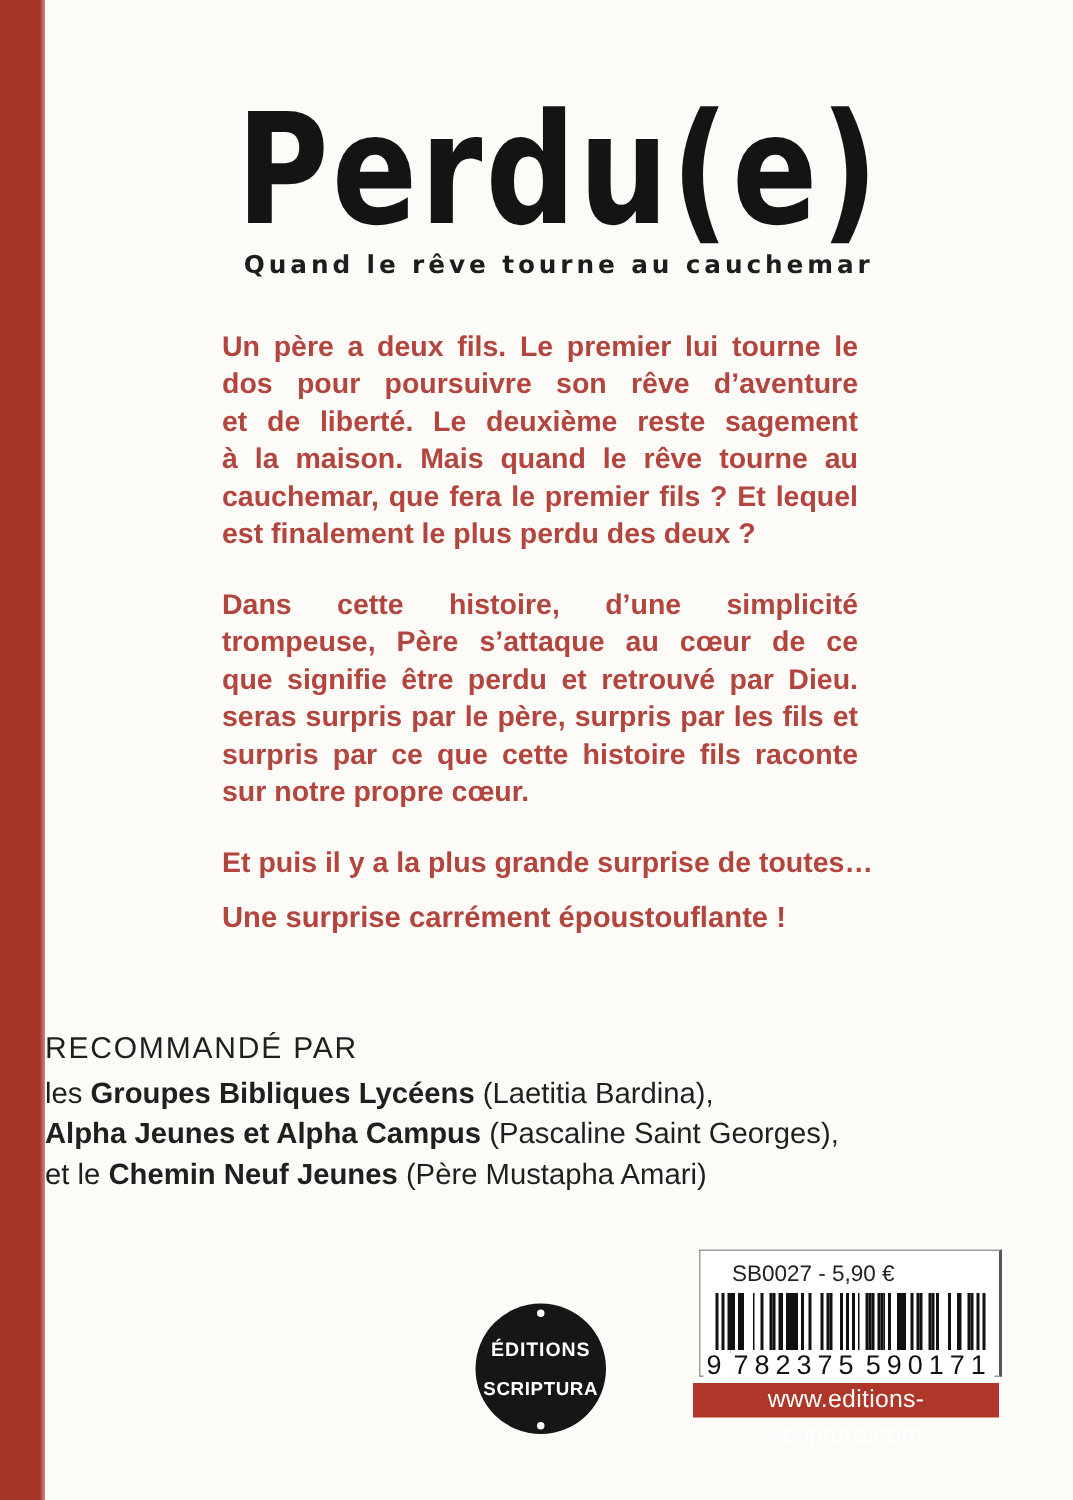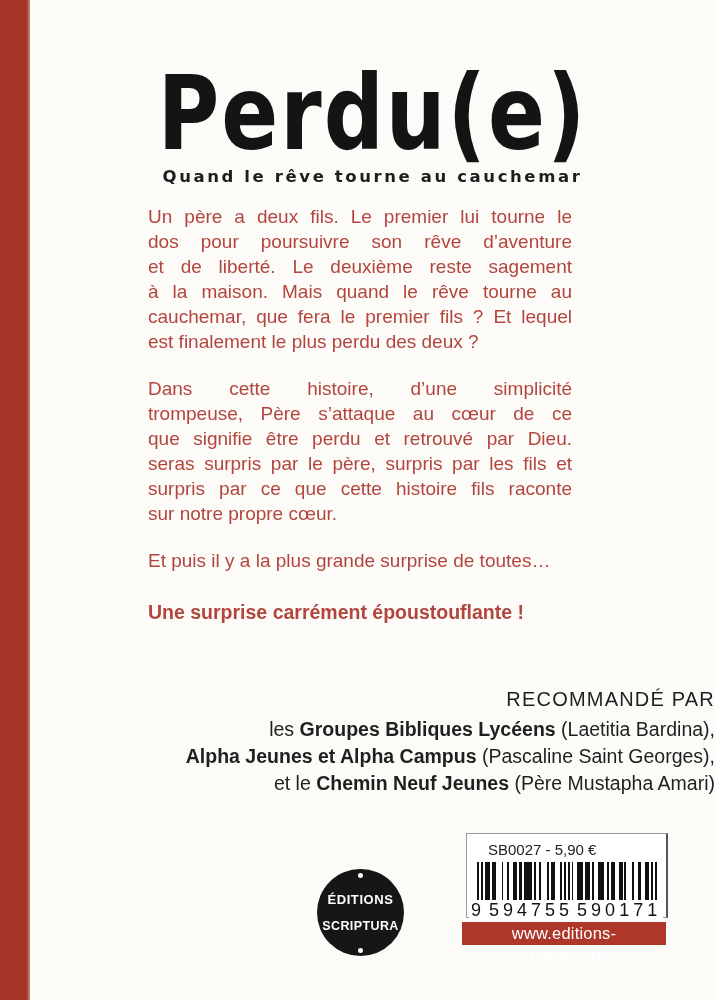--- a/index.html
+++ b/index.html
@@ -28,32 +28,32 @@
     position:absolute;top:167px;left:30px;right:0;text-align:center;
     font-family:"DejaVu Sans", sans-serif;
     font-weight:700;font-size:16.5px;letter-spacing:2.6px;color:#1d1d1d;
   }
   
   .synopsis{
     position:absolute;left:148px;top:204px;width:424px;
     color:var(--text-red,#b2463e);
     font-size:19px;line-height:25px;
   }
-  .para{margin:0 0 22px 0;}
+  .para{margin:15px 0 22px 0;font-weight:bold;}
   .para:last-child{margin-bottom:0;}
   .line{text-align:left;}
   .line.just{text-align:justify;text-align-last:justify;text-justify:inter-word;}
   .line.nowrap{white-space:nowrap;}
   .highlight{
     position:absolute;left:148px;top:600px;width:460px;
     color:var(--text-red,#b2463e);
     font-weight:700;font-size:19.5px;line-height:25px;white-space:nowrap;
   }
   
-  .recommended{position:absolute;left:30px;right:0;top:688px;text-align:right;color:#1f1f1f;}
+  .recommended{position:absolute;left:30px;right:0;top:688px;text-align:left;color:#1f1f1f;}
   .rec-heading{font-size:20px;letter-spacing:1.2px;font-weight:400;margin-bottom:5px;}
   .rec-line{font-size:19.5px;line-height:27px;white-space:nowrap;}
   .rec-line b{font-weight:700;}
   
   .logo{
     position:absolute;left:317px;top:869px;width:87px;height:87px;border-radius:50%;
     background:#161616;color:#fff;
     display:flex;flex-direction:column;align-items:center;justify-content:center;gap:12px;
   }
   .logo-l1{font-size:13px;font-weight:700;letter-spacing:0.6px;line-height:15px;}
@@ -227,21 +227,21 @@
         <div class="b0"></div>
         <div class="b1"></div>
         <div class="b1"></div>
         <div class="b0"></div>
         <div class="b1 g"></div>
         <div class="b0 g"></div>
         <div class="b1 g"></div>
       </div>
     <div class="bc-digits">
         <span>9</span>
-        <span>594755</span>
+        <span>782375</span>
         <span>590171</span>
       </div>
   </div>
 
   <div class="url-band">
     <span>www.editions-scriptura.com</span>
   </div>
 </div>
 
 </body></html>

